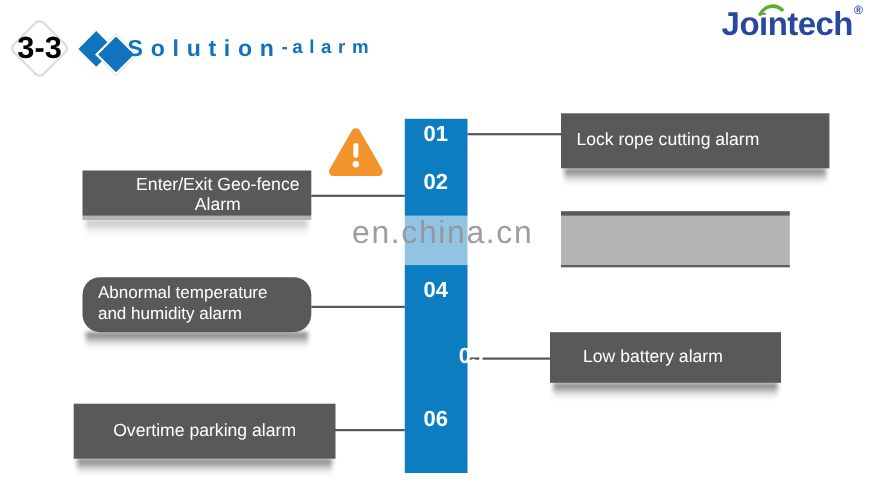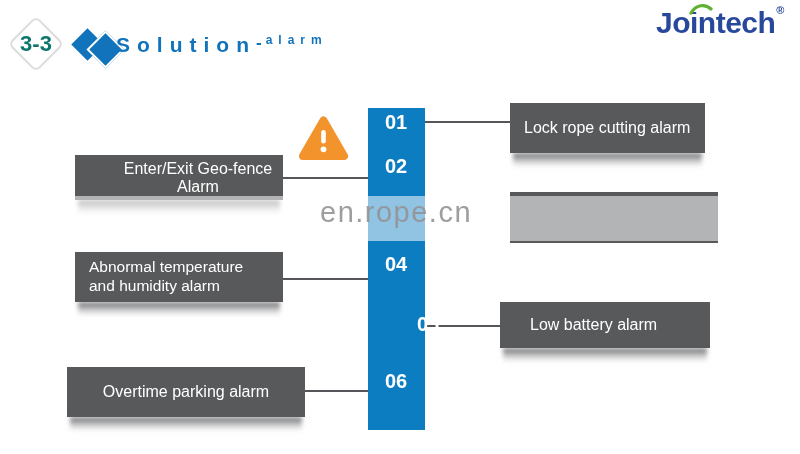--- a/index.html
+++ b/index.html
@@ -9,32 +9,32 @@
   }
   
   .badge-diamond{
     position:absolute;left:16px;top:24px;width:40px;height:40px;
     background:#fff;border:2px solid #dcdcdc;transform:rotate(45deg);
     border-radius:6px;box-sizing:border-box;
   }
   .badge-num{
     position:absolute;left:8px;top:23px;width:56px;height:42px;
     display:flex;align-items:center;justify-content:center;
-    color:#0f766e;font-size:22px;font-weight:bold;letter-spacing:0px;text-align:right;
+    color:#000000;font-size:28px;font-weight:bold;letter-spacing:0px;text-align:right;
   }
   .dd{position:absolute;width:23px;height:23px;background:#1173bc;transform:rotate(45deg);}
   .dd1{left:76px;top:33px;}
   .dd2{left:92px;top:36px;border:2px solid #ffffff;box-sizing:content-box;}
   .title-wrap{
     position:absolute;left:116px;top:33px;display:flex;align-items:flex-start;
     color:#1173bc;font-weight:bold;white-space:nowrap;
   }
   .title-main{font-size:21px;letter-spacing:7px;}
   .title-dash{font-size:17px;letter-spacing:0;margin:0 4px 0 0;}
-  .title-sub{font-size:12px;letter-spacing:6px;}
+  .title-sub{font-size:17px;letter-spacing:6px;}
   .logo{
     position:absolute;left:656px;top:6px;color:#28489b;font-weight:bold;
     font-size:30px;letter-spacing:-0.5px;white-space:nowrap;
   }
   .logo-reg{font-size:11px;vertical-align:super;font-weight:bold;position:relative;top:-8px;left:1px;}
   .logo-swoosh{position:absolute;left:33px;top:-3px;width:24px;height:12px;}
   
   .bar{position:absolute;left:368px;top:108px;width:57px;height:322px;background:#0d7dc2;z-index:1;}
   .bar-num{
     position:absolute;left:368px;width:46px;padding-left:17px;box-sizing:border-box;
@@ -52,23 +52,23 @@
   .gbox{
     position:absolute;background:#58595b;color:#ffffff;z-index:2;
     display:flex;align-items:center;box-sizing:border-box;font-size:16px;
   }
   .gbox.reflect::after{
     content:"";position:absolute;left:3px;right:3px;top:100%;height:15px;
     background:linear-gradient(to bottom, rgba(85,86,90,0.85), rgba(160,160,160,0.25) 70%, rgba(200,200,200,0));
     filter:blur(2px);
   }
   .L1{left:75px;top:155px;width:208px;height:45px;justify-content:center;text-align:center;padding-left:38px;}
-  .L2{left:75px;top:252px;width:208px;height:50px;padding:4px 10px 4px 14px;font-size:15.5px;line-height:1.22;}
+  .L2{left:75px;top:252px;width:208px;height:50px;padding:4px 10px 4px 14px;font-size:15.5px;line-height:1.22;border-radius:16px;}
   .L3{left:67px;top:367px;width:238px;height:50px;justify-content:center;text-align:center;}
-  .R1{left:510px;top:103px;width:195px;height:50px;padding-left:14px;}
+  .R1{left:510px;top:103px;width:244px;height:50px;padding-left:14px;}
   .R2{left:510px;top:192px;width:208px;height:51px;padding-left:14px;}
   .R3{left:500px;top:302px;width:210px;height:46px;padding-left:30px;}
   
   .wm-band{
     position:absolute;left:0;top:196px;width:800px;height:45px;
     background:rgba(255,255,255,0.55);z-index:5;
   }
   .wm-text{
     position:absolute;left:320px;top:196px;z-index:6;
     color:rgba(148,148,150,0.9);font-size:29px;letter-spacing:1.5px;
@@ -134,15 +134,15 @@
     <span>Low battery alarm</span>
   </div>
 
   <svg class="warn" viewBox="0 0 49 46">
     <path d="M24.5 5 L45 40.5 L4 40.5 Z" fill="#f2932c" stroke="#f2932c" stroke-width="8" stroke-linejoin="round"></path>
     <rect x="22.2" y="14.5" width="4.6" height="13.5" rx="2.3" fill="#ffffff"></rect>
     <circle cx="24.5" cy="33.8" r="2.9" fill="#ffffff"></circle>
   </svg>
 
   <div class="wm-band"></div>
-  <div class="wm-text">en.rope.cn</div>
+  <div class="wm-text">en.china.cn</div>
 
 </div>
 
 </body></html>

